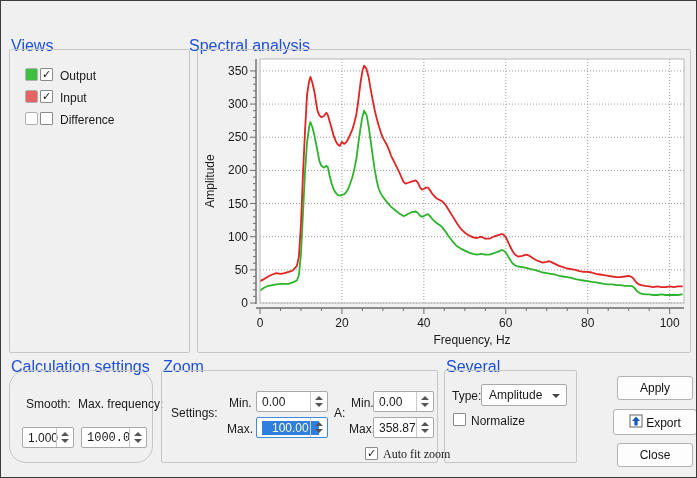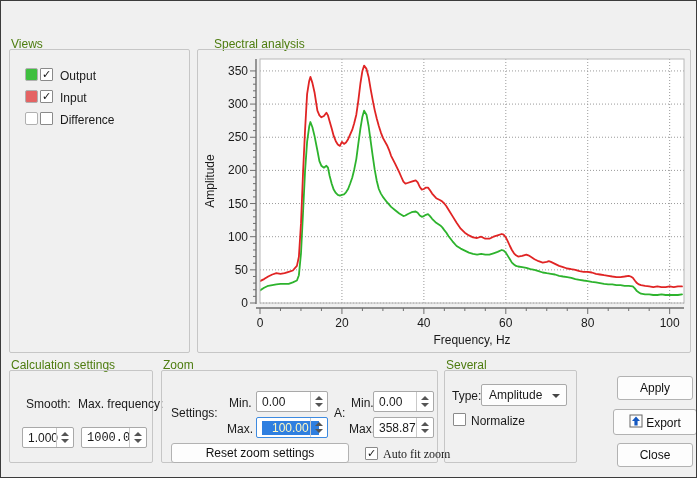--- a/index.html
+++ b/index.html
@@ -7,21 +7,21 @@
        -webkit-font-smoothing:antialiased;}
   .dialog{position:relative;width:697px;height:478px;background:#f0f0f0;
           border:1px solid #3c3c3c;box-sizing:border-box;overflow:hidden;}
   .titlebar{position:absolute;left:0;top:0;width:100%;height:30px;background:#ffffff;}
   .win-icon{position:absolute;left:10px;top:9px;width:11px;height:11px;border:1px solid #4a4a4a;background:#fff;}
   .win-title{position:absolute;left:30px;top:8px;font-size:12px;color:#000;}
   .tb-btn{position:absolute;top:6px;width:18px;height:18px;text-align:center;line-height:18px;
           font-size:13px;color:#222;cursor:default;}
   .help-btn{left:628px;}
   .close-btn{left:662px;font-size:14px;}
-  .grp-label{position:absolute;font-size:12px;color:#4d7c0f;white-space:nowrap;}
+  .grp-label{position:absolute;font-size:16px;color:#1d4ed8;white-space:nowrap;}
   .grp-frame{position:absolute;border:1px solid #c6c6c6;border-radius:2px;box-sizing:border-box;}
   
   .view-row{position:absolute;left:0;top:0;height:14px;}
   .chip{position:absolute;width:13px;height:13px;border:1px solid #b0b0b0;border-radius:2px;
         background:#fff;box-sizing:border-box;}
   .cbx{position:absolute;width:13px;height:13px;border:1px solid #8a8a8a;border-radius:1px;background:#fff;
        box-sizing:border-box;font-size:11px;font-weight:bold;line-height:11px;text-align:center;color:#111;}
   .row-label{position:absolute;white-space:nowrap;}
   
   #chart-host{position:absolute;left:197px;top:50px;width:492px;height:300px;}
@@ -64,21 +64,21 @@
       <span class="cbx" style="left:30px;">✓</span>
       <span class="row-label" style="left:50px;top:1px;">Input</span>
     </div>
     <div class="view-row" style="left:0;top:62px;">
       <span class="chip" style="left: 15px; background: rgb(255, 255, 255);"></span>
       <span class="cbx" style="left:30px;"></span>
       <span class="row-label" style="left:50px;top:1px;">Difference</span>
     </div>
   </div>
 
-  <span class="grp-label" style="left:213px;top:36px;">Spectral analysis</span>
+  <span class="grp-label" style="left:188px;top:36px;">Spectral analysis</span>
   <div class="grp-frame" style="left:196px;top:48px;width:494px;height:304px;"></div>
   <div id="chart-host"><svg width="492" height="300" viewBox="0 0 492 300" xmlns="http://www.w3.org/2000/svg">
         <rect x="62" y="8" width="424" height="244" fill="#ffffff" stroke="none"></rect>
         <line x1="62" y1="252" x2="486" y2="252" stroke="#9a9a9a" stroke-width="1" stroke-dasharray="1 2"></line>
         <line x1="62" y1="218.84782608695653" x2="486" y2="218.84782608695653" stroke="#9a9a9a" stroke-width="1" stroke-dasharray="1 2"></line>
         <line x1="62" y1="185.69565217391306" x2="486" y2="185.69565217391306" stroke="#9a9a9a" stroke-width="1" stroke-dasharray="1 2"></line>
         <line x1="62" y1="152.54347826086956" x2="486" y2="152.54347826086956" stroke="#9a9a9a" stroke-width="1" stroke-dasharray="1 2"></line>
         <line x1="62" y1="119.3913043478261" x2="486" y2="119.3913043478261" stroke="#9a9a9a" stroke-width="1" stroke-dasharray="1 2"></line>
         <line x1="62" y1="86.2391304347826" x2="486" y2="86.2391304347826" stroke="#9a9a9a" stroke-width="1" stroke-dasharray="1 2"></line>
         <line x1="62" y1="53.086956521739125" x2="486" y2="53.086956521739125" stroke="#9a9a9a" stroke-width="1" stroke-dasharray="1 2"></line>
@@ -167,21 +167,21 @@
         <text x="143.93236714975845" y="276" text-anchor="middle" font-size="12" fill="#1a1a1a">20</text>
         <text x="225.8647342995169" y="276" text-anchor="middle" font-size="12" fill="#1a1a1a">40</text>
         <text x="307.7971014492754" y="276" text-anchor="middle" font-size="12" fill="#1a1a1a">60</text>
         <text x="389.7294685990338" y="276" text-anchor="middle" font-size="12" fill="#1a1a1a">80</text>
         <text x="471.66183574879227" y="276" text-anchor="middle" font-size="12" fill="#1a1a1a">100</text>
         <text x="274" y="293" text-anchor="middle" font-size="12" fill="#1a1a1a">Frequency, Hz</text>
         <text x="16" y="130" text-anchor="middle" font-size="12" fill="#1a1a1a" transform="rotate(-90 16 130)">Amplitude</text>
       </svg></div>
 
   <span class="grp-label" style="left:10px;top:357px;">Calculation settings</span>
-  <div class="grp-frame" style="left:8px;top:369px;width:144px;height:93px;">
+  <div class="grp-frame" style="left:8px;top:369px;width:144px;height:93px;border-radius:17px;">
     <span class="lbl" style="left:16px;top:26px;">Smooth:</span>
     <span class="lbl" style="left:68px;top:26px;">Max. frequency:</span>
     <div class="spin" style="left:12px;top:56px;width:52px;">
       <span class="val">1.000</span>
       <span class="spin-btns">
         <i class="arr-up"></i>
         <i class="arr-dn"></i>
       </span>
     </div>
     <div class="spin" style="left:71px;top:56px;width:66px;font-family:Liberation Mono, monospace;">
@@ -222,21 +222,20 @@
       </span>
     </div>
     <span class="lbl" style="left:187px;top:51px;">Max.</span>
     <div class="spin" style="left:211px;top:46px;width:61px;">
       <span class="val">358.87</span>
       <span class="spin-btns">
         <i class="arr-up"></i>
         <i class="arr-dn"></i>
       </span>
     </div>
-    <div class="btn" style="left:9px;top:72px;width:178px;height:20px;line-height:18px;">Reset zoom settings</div>
     <span class="cbx" style="left:203px;top:76px;">✓</span>
     <span class="lbl" style="left:221px;top:76px;font-family:Liberation Serif, serif;">Auto fit zoom</span>
   </div>
 
   <span class="grp-label" style="left:445px;top:357px;">Several</span>
   <div class="grp-frame" style="left:443px;top:369px;width:133px;height:93px;">
     <span class="lbl" style="left:7px;top:18px;">Type:</span>
     <div class="dropdown" style="left:36px;top:13px;width:86px;height:22px;">
       <span class="dd-val">Amplitude</span>
       <i class="dd-arrow"></i>

